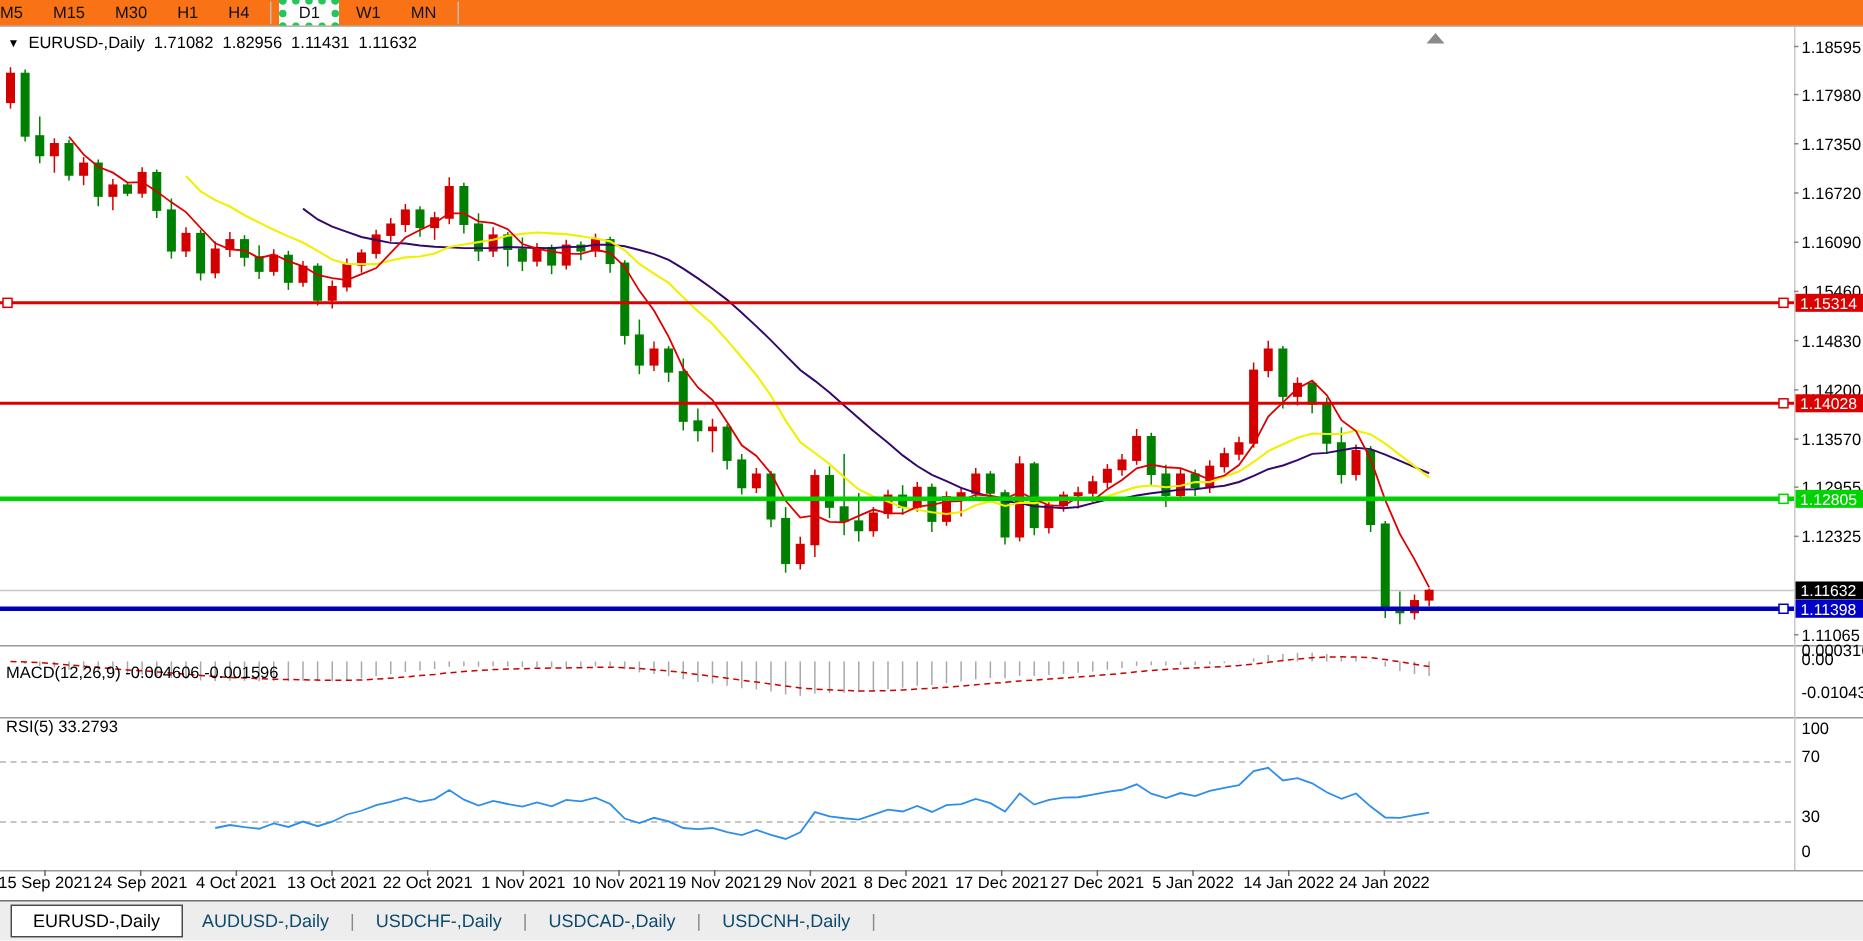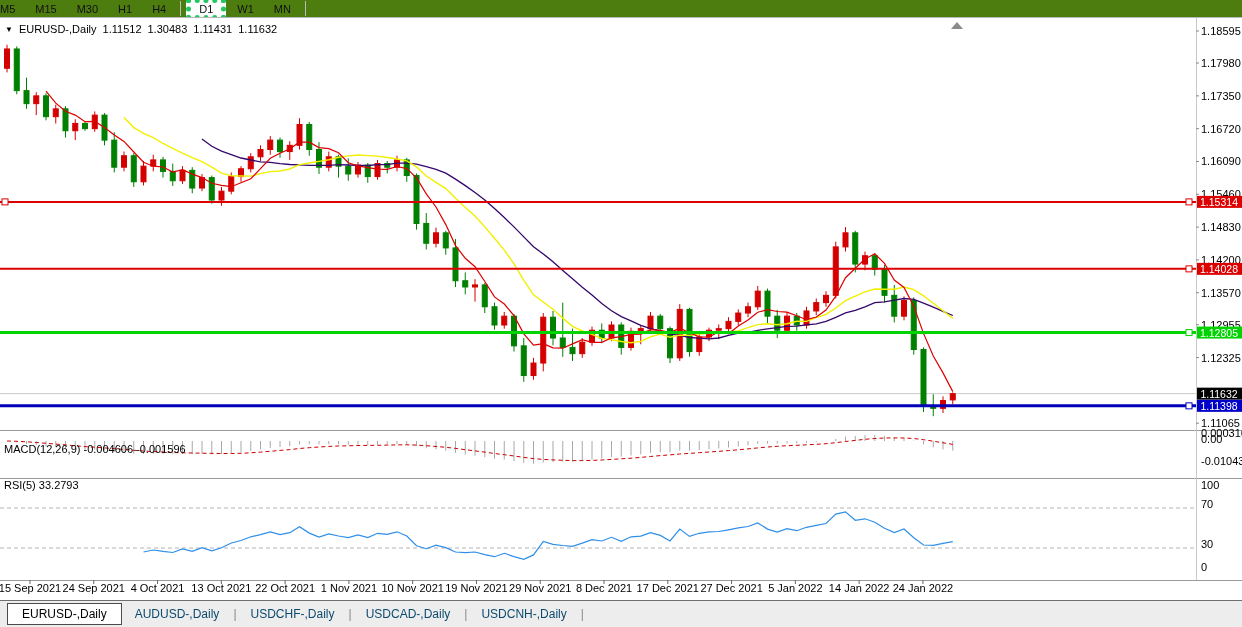--- a/index.html
+++ b/index.html
@@ -1,19 +1,19 @@
 <!DOCTYPE html>
 <html><head>
 <meta charset="utf-8">
 <style>
   html,body{margin:0;padding:0}
   body{width:1242px;height:627px;position:relative;overflow:hidden;background:#fff;
        font-family:"Liberation Sans",sans-serif;font-size:11px;color:#000}
   #gfx{position:absolute;left:0;top:0;z-index:1}
-  .toolbar{position:absolute;left:0;top:0;width:100%;height:17px;background:#4d7c0f;
+  .toolbar{position:absolute;left:0;top:0;width:100%;height:17px;background:#f97316;
            border-bottom:1px solid #b8b8b8;display:flex;align-items:center;z-index:5;overflow:hidden}
   .tfbtn{padding:1px 9px;margin:0 1px;cursor:pointer;color:#111;white-space:nowrap}
   .tfbtn.first{margin-left:-9px}
   .tfbtn.active{background:#fdfdfd;border:5px solid #22c55e;border-style:dotted;padding:0 8px}
   .tbsep{width:1px;height:15px;background:#bbb;margin:0 4px}
   .overlay-label{position:absolute;z-index:4;white-space:nowrap}
   #title{left:5px;top:23px}
   #title .dd{font-size:8px;margin-right:6px;vertical-align:1px}
   #title .num{margin-left:6px}
   #macdlabel{left:4px;top:443px}
@@ -442,21 +442,21 @@
     <div class="tfbtn">H1</div>
     <div class="tfbtn">H4</div>
     <div class="tbsep"></div>
     <div class="tfbtn active">D1</div>
     <div class="tfbtn">W1</div>
     <div class="tfbtn">MN</div>
     <div class="tbsep"></div>
   </div>
 
 <div id="title" class="overlay-label">
-  <span class="dd">▼</span><span>EURUSD-,Daily</span><span class="num">1.11512</span><span class="num">1.30483</span><span class="num">1.11431</span><span class="num">1.11632</span>
+  <span class="dd">▼</span><span>EURUSD-,Daily</span><span class="num">1.71082</span><span class="num">1.82956</span><span class="num">1.11431</span><span class="num">1.11632</span>
 </div>
 
 <div id="macdlabel" class="overlay-label">
   <span>MACD(12,26,9)</span>&nbsp;<span>-0.004606 -0.001596</span>
 </div>
 
 <div id="rsilabel" class="overlay-label">
   <span>RSI(5)</span>&nbsp;<span>33.2793</span>
 </div>
 

